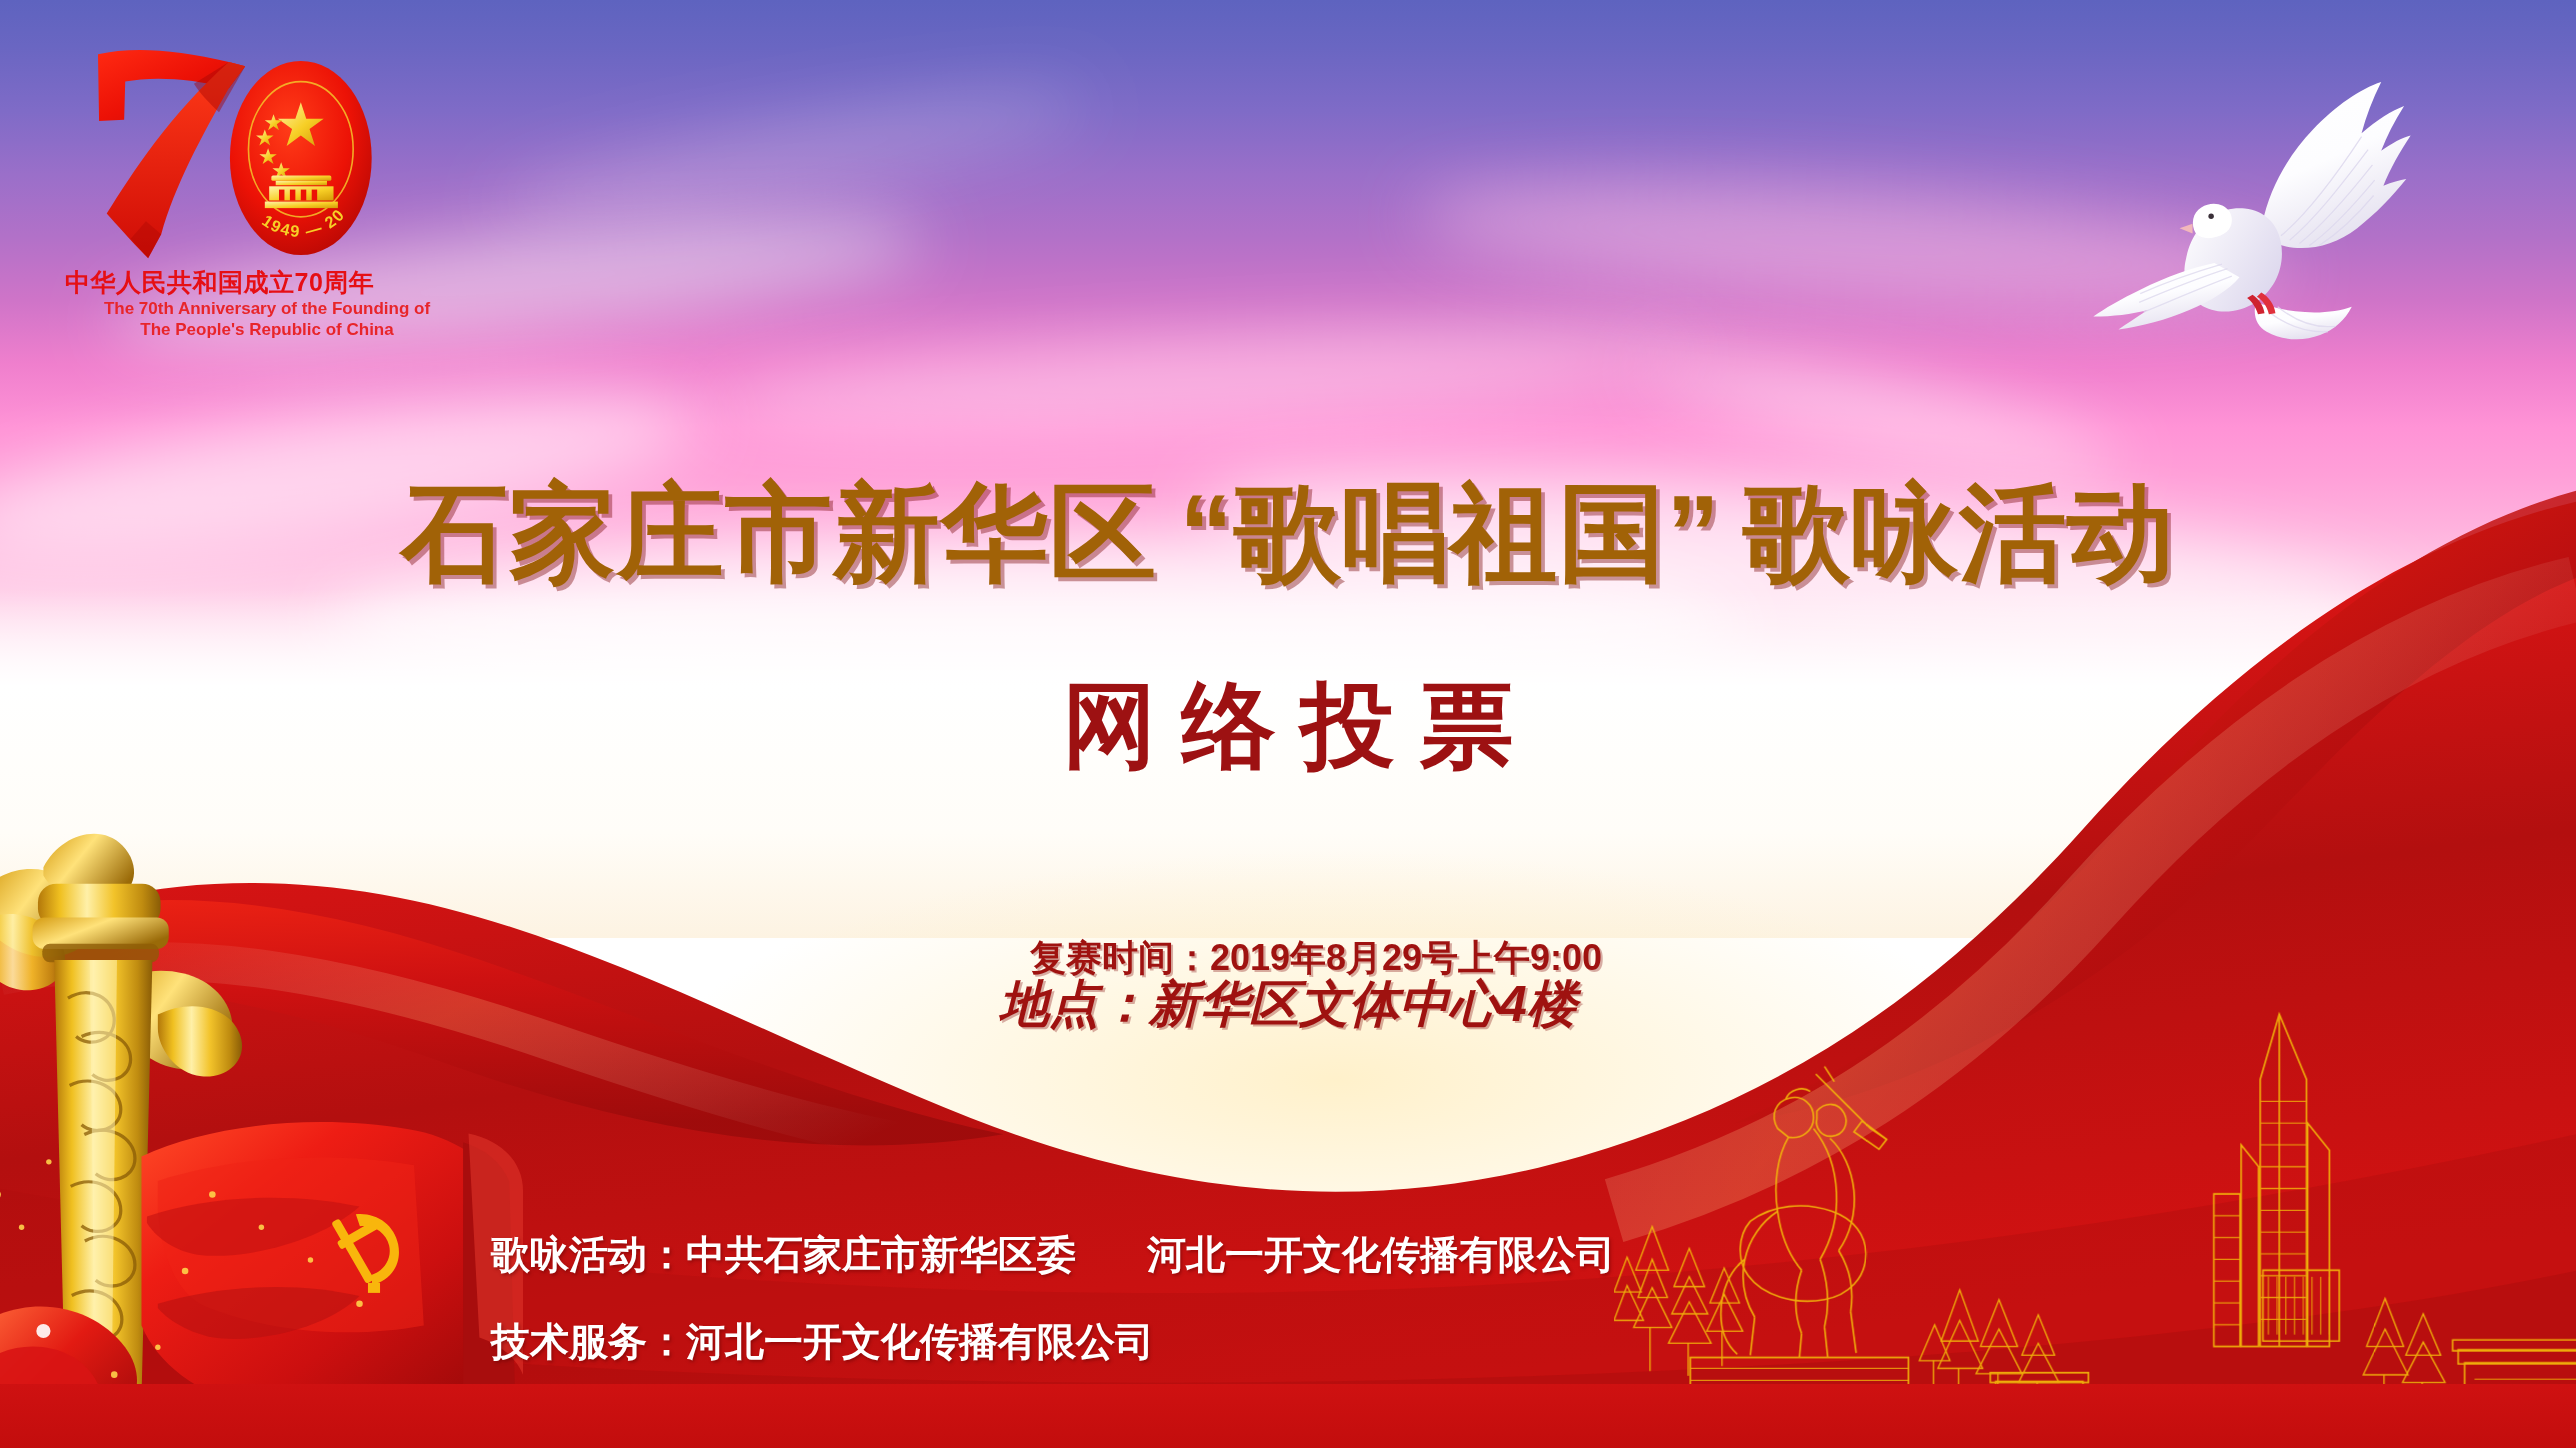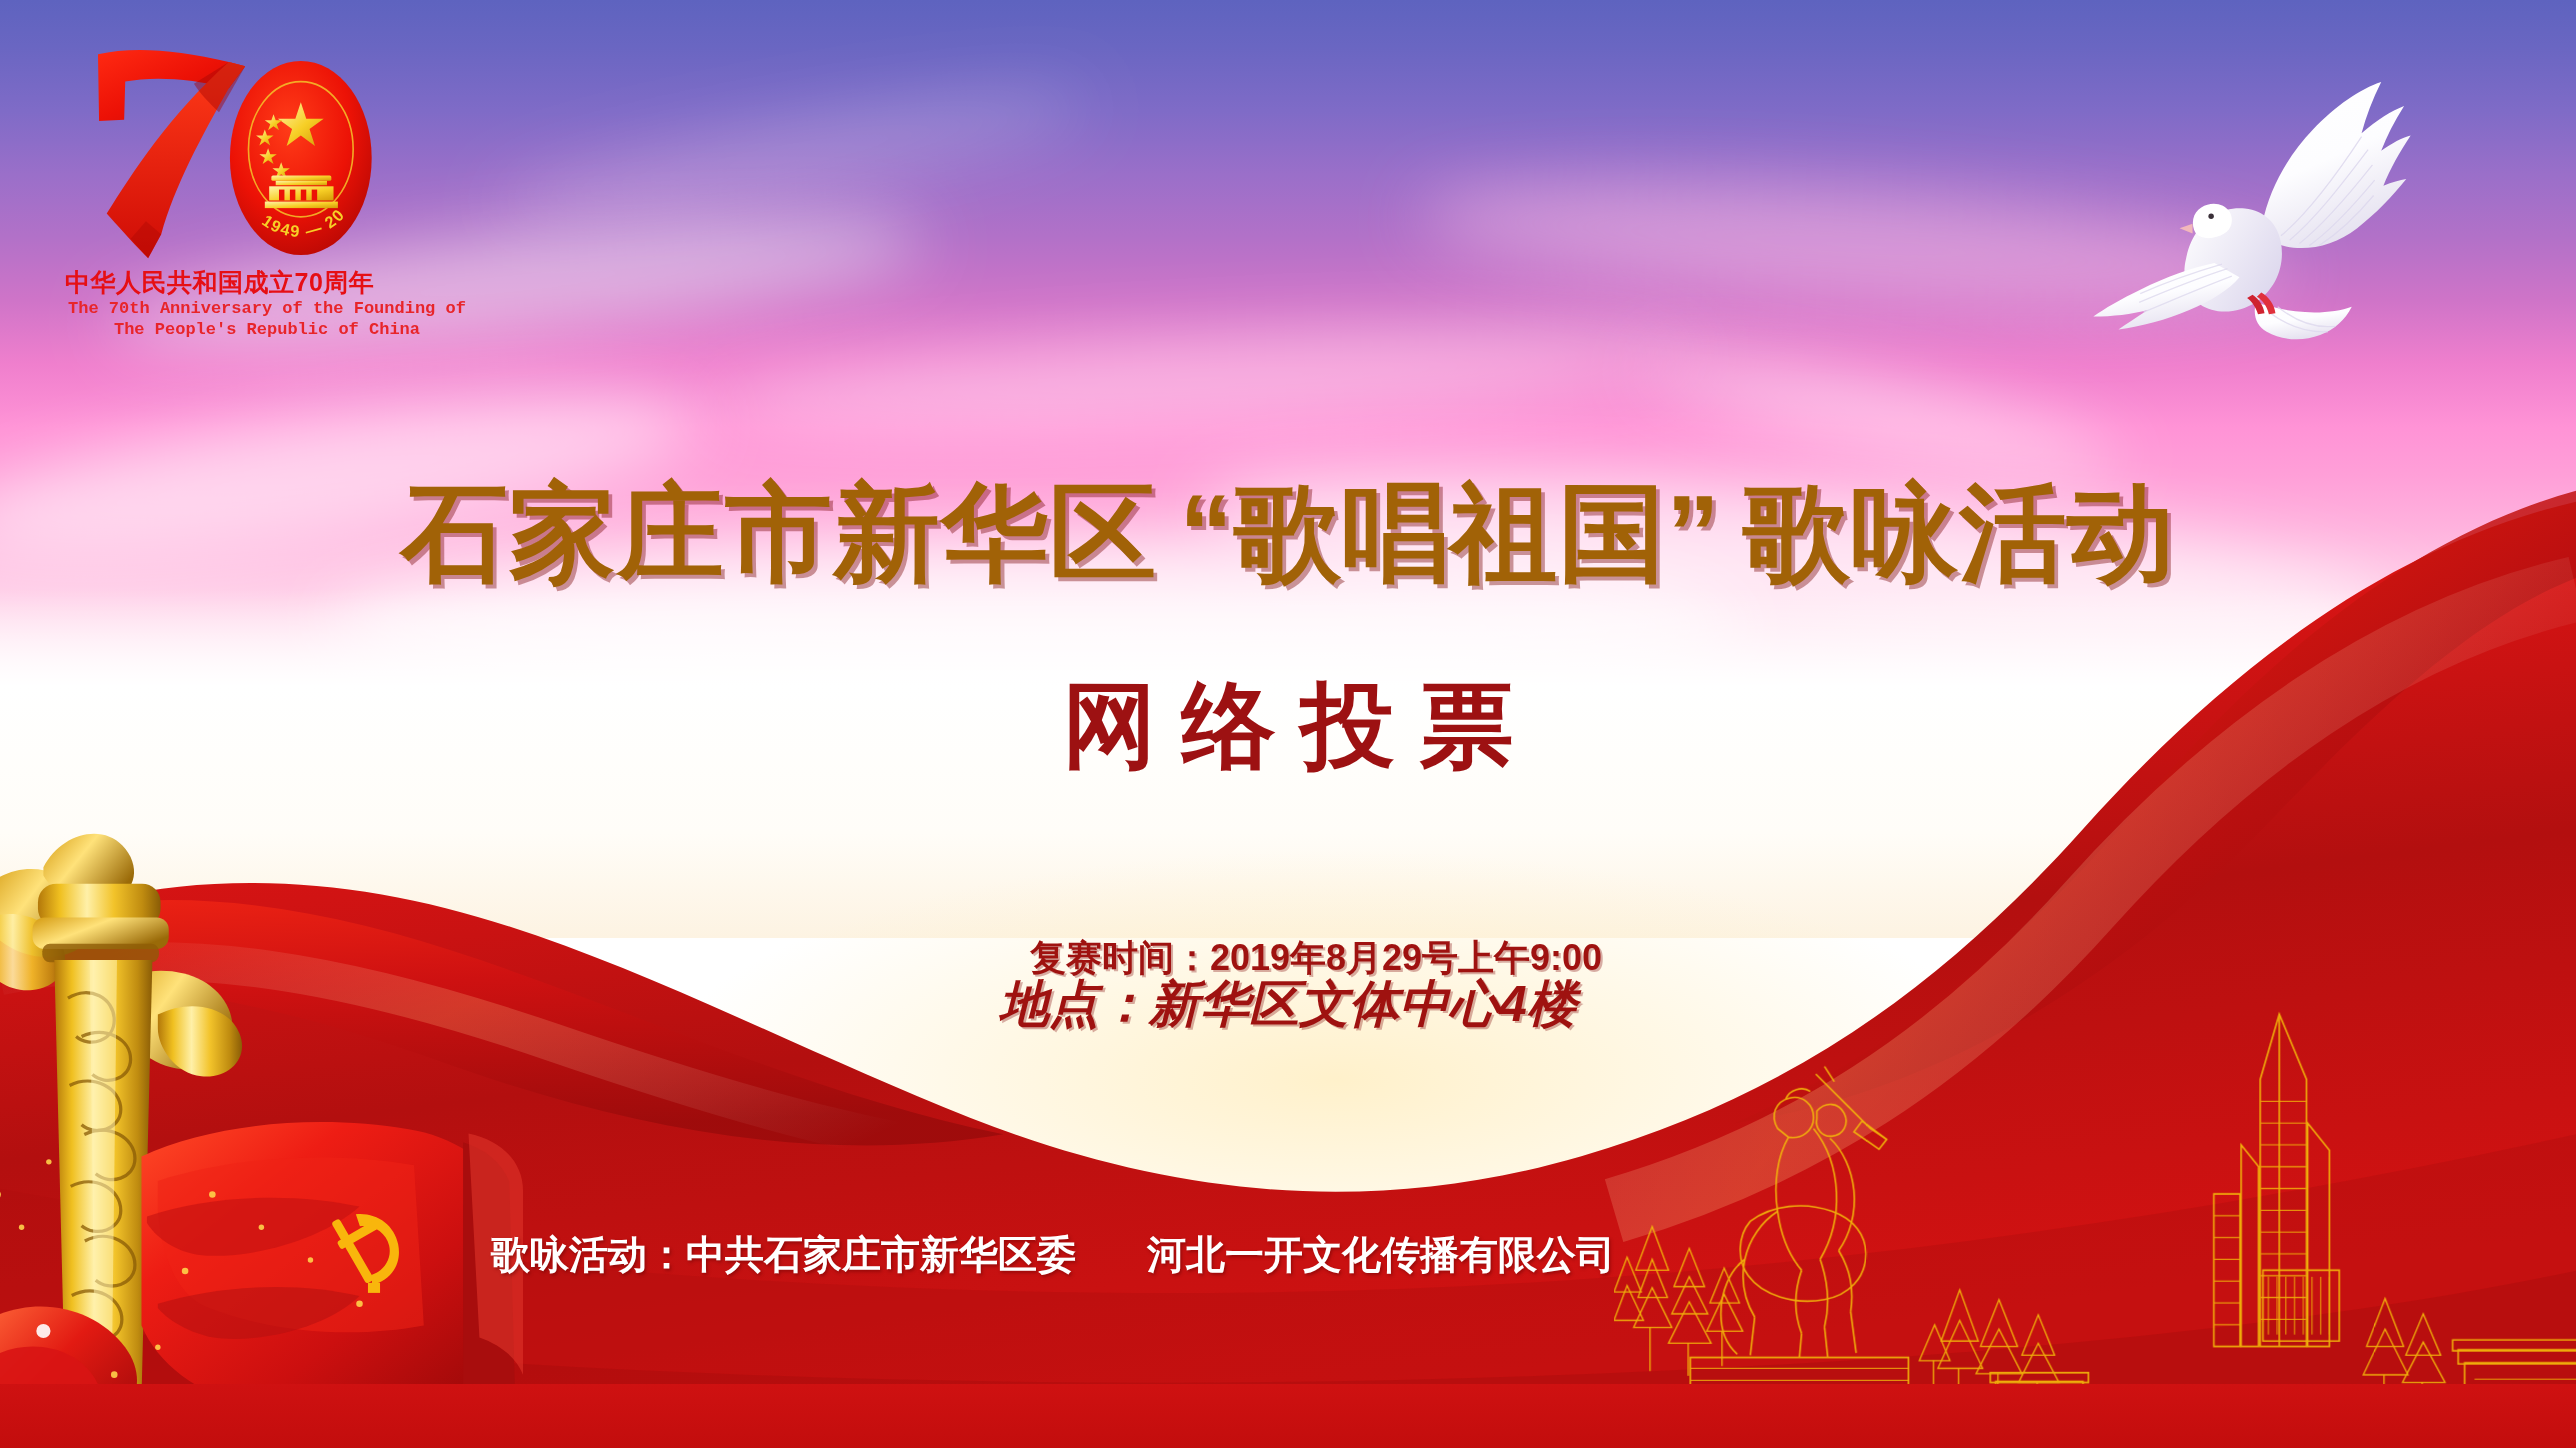--- a/index.html
+++ b/index.html
@@ -64,21 +64,21 @@
   
   .logo{position:absolute;left:65px;top:38px;width:404px;height:322px;}
   .logo svg{width:100%;height:229px;display:block;}
   .logoCn{
     position:absolute;left:0;top:228px;width:100%;text-align:left;
     color:#e60f14;font-size:25px;font-weight:bold;letter-spacing:0.5px;
     white-space:nowrap;
   }
   .logoEn{
     position:absolute;left:0;top:261px;width:100%;text-align:center;
-    color:#e8252a;font-size:17px;font-weight:bold;line-height:1.22;font-family:Liberation Mono, monospace;
+    color:#e8252a;font-size:17px;font-weight:bold;line-height:1.22;
   }
 
   
   .dove{position:absolute;left:2089px;top:60px;width:338px;height:284px;}
   .dove svg{width:100%;height:100%;}
 
   
   .title1{
     position:absolute;left:0;top:462px;width:100%;text-align:center;
     color:#a16207;font-size:107px;font-weight:bold;
@@ -605,16 +605,17 @@
 
   <div class="title2">网络投票</div>
 
   <div class="detail d1">复赛时间：2019年8月29号上午9:00</div>
   <div class="detail d2">地点：新华区文体中心4楼</div>
 
   <div class="credits">
     <div class="credLine">
       <span>歌咏活动：中共石家庄市新华区委</span><span class="credGap"></span><span>河北一开文化传播有限公司</span>
     </div>
+    <div class="credLine">技术服务：河北一开文化传播有限公司</div>
   </div>
 
 </div>
 
 
 </body></html>

